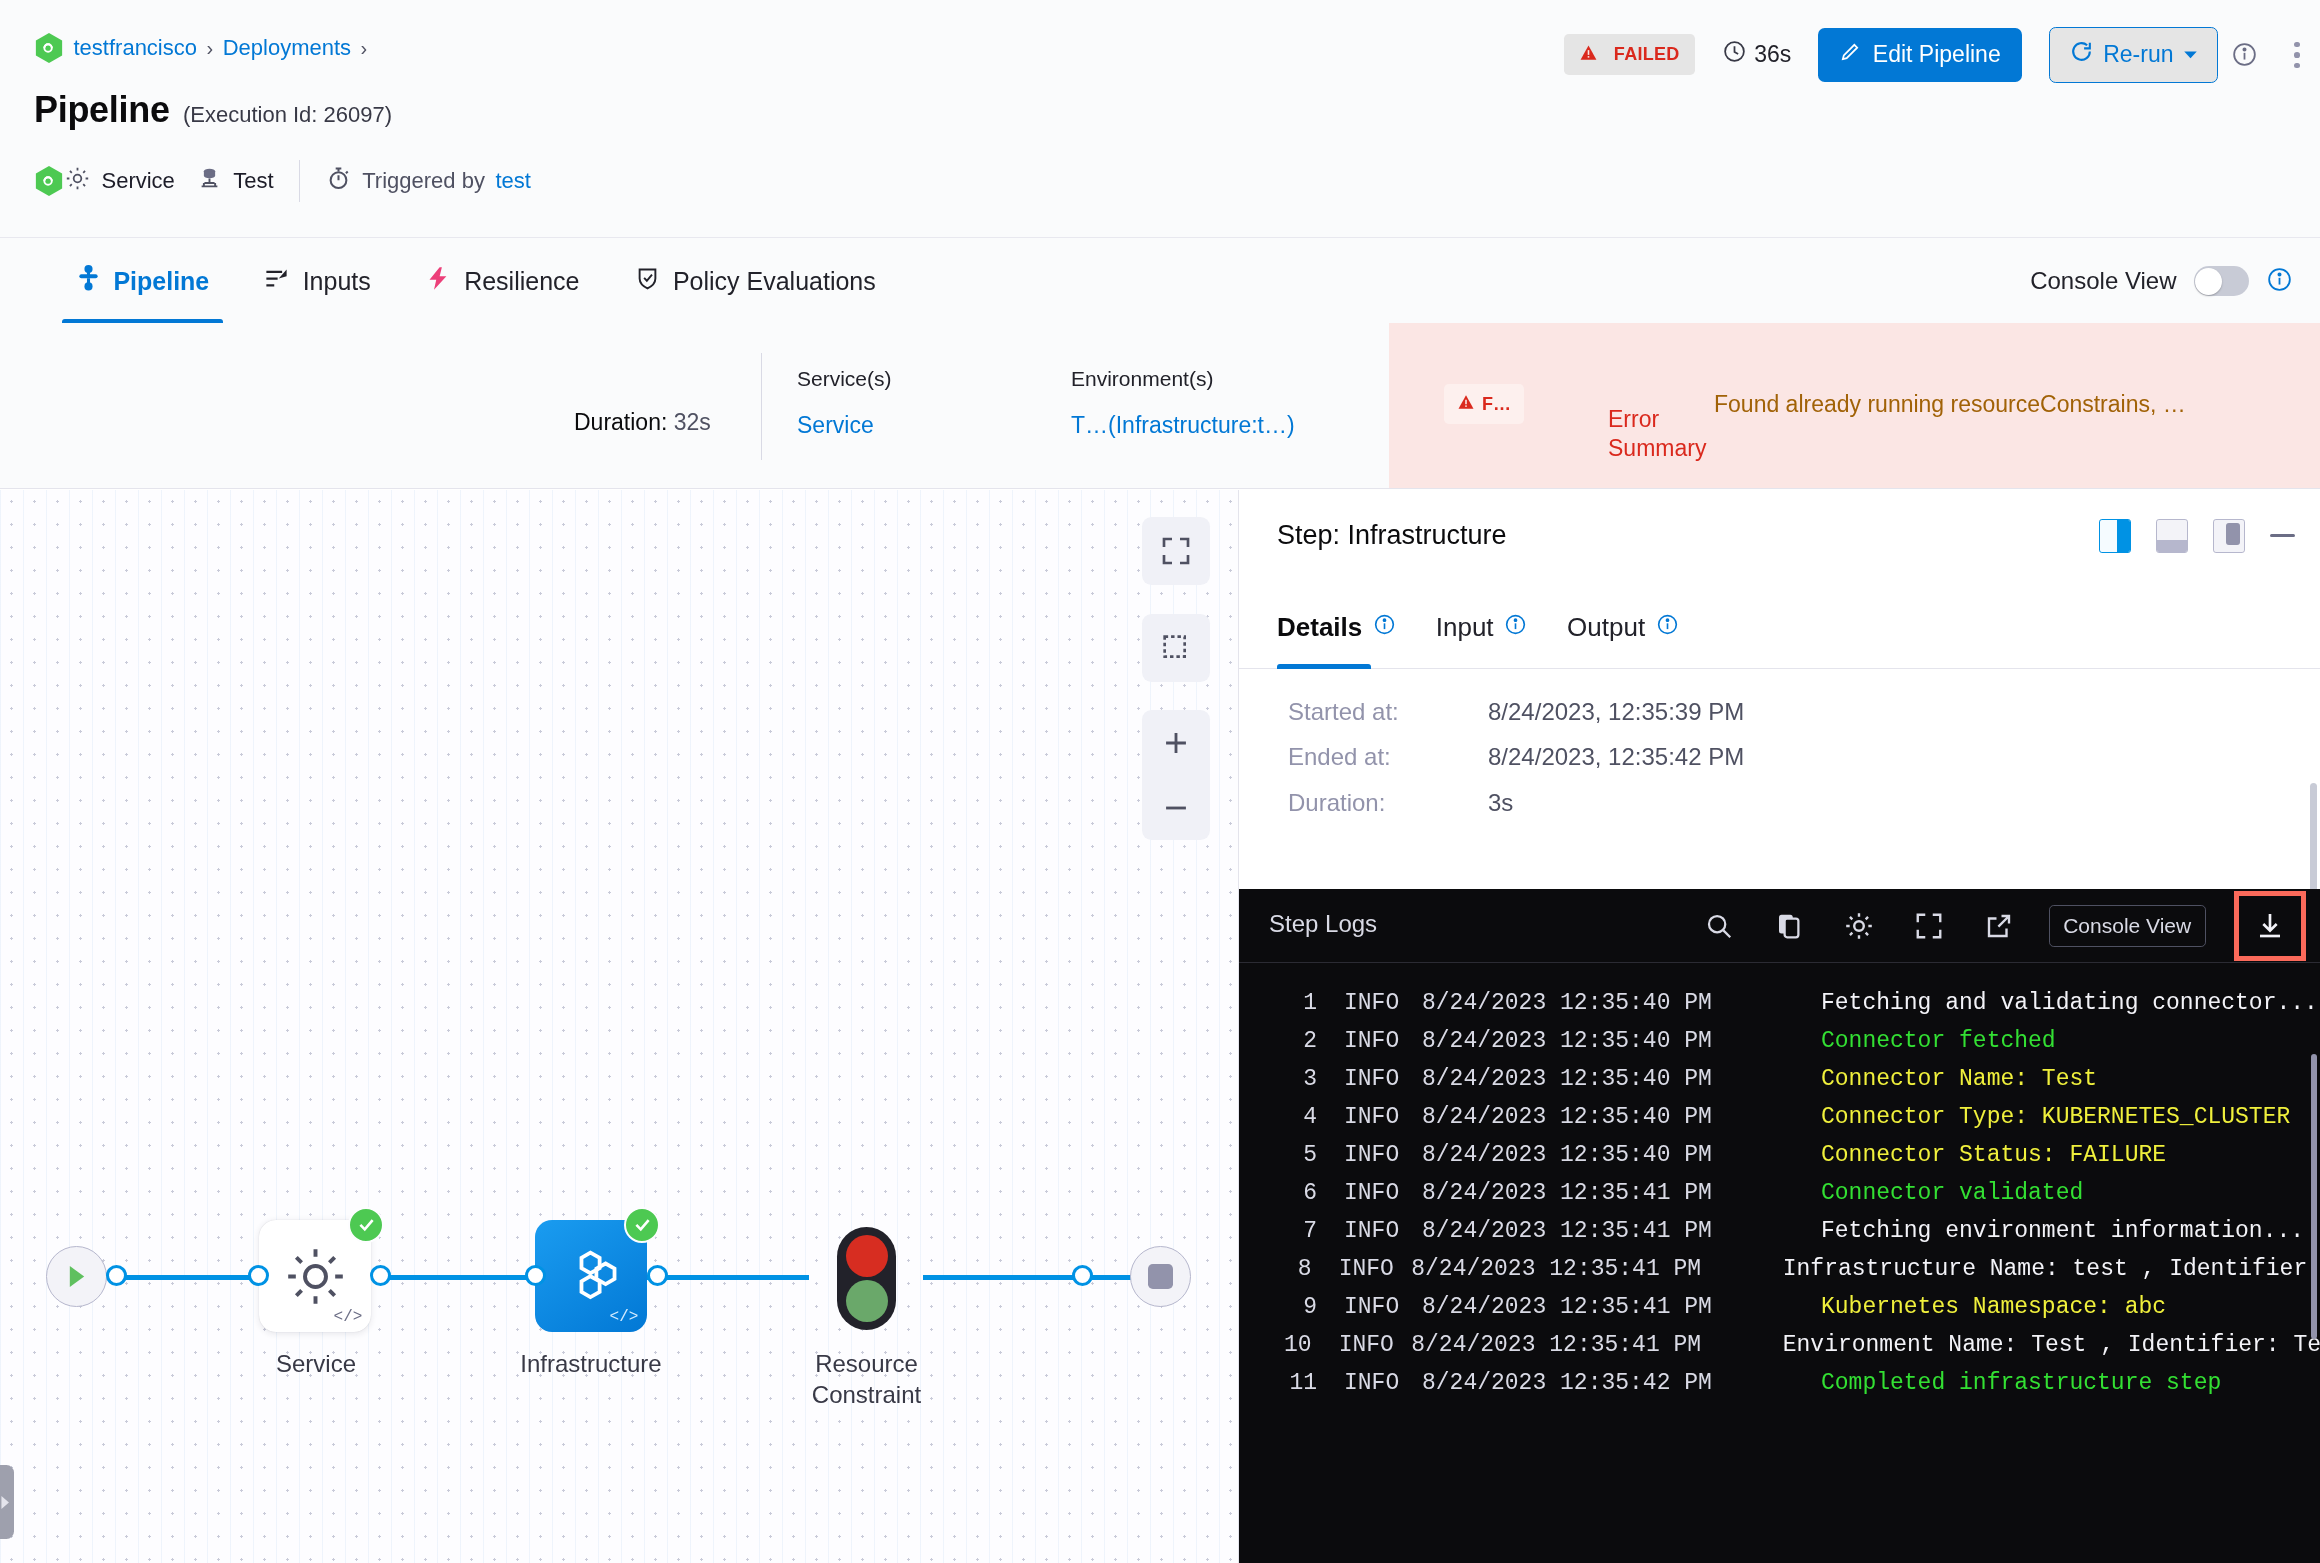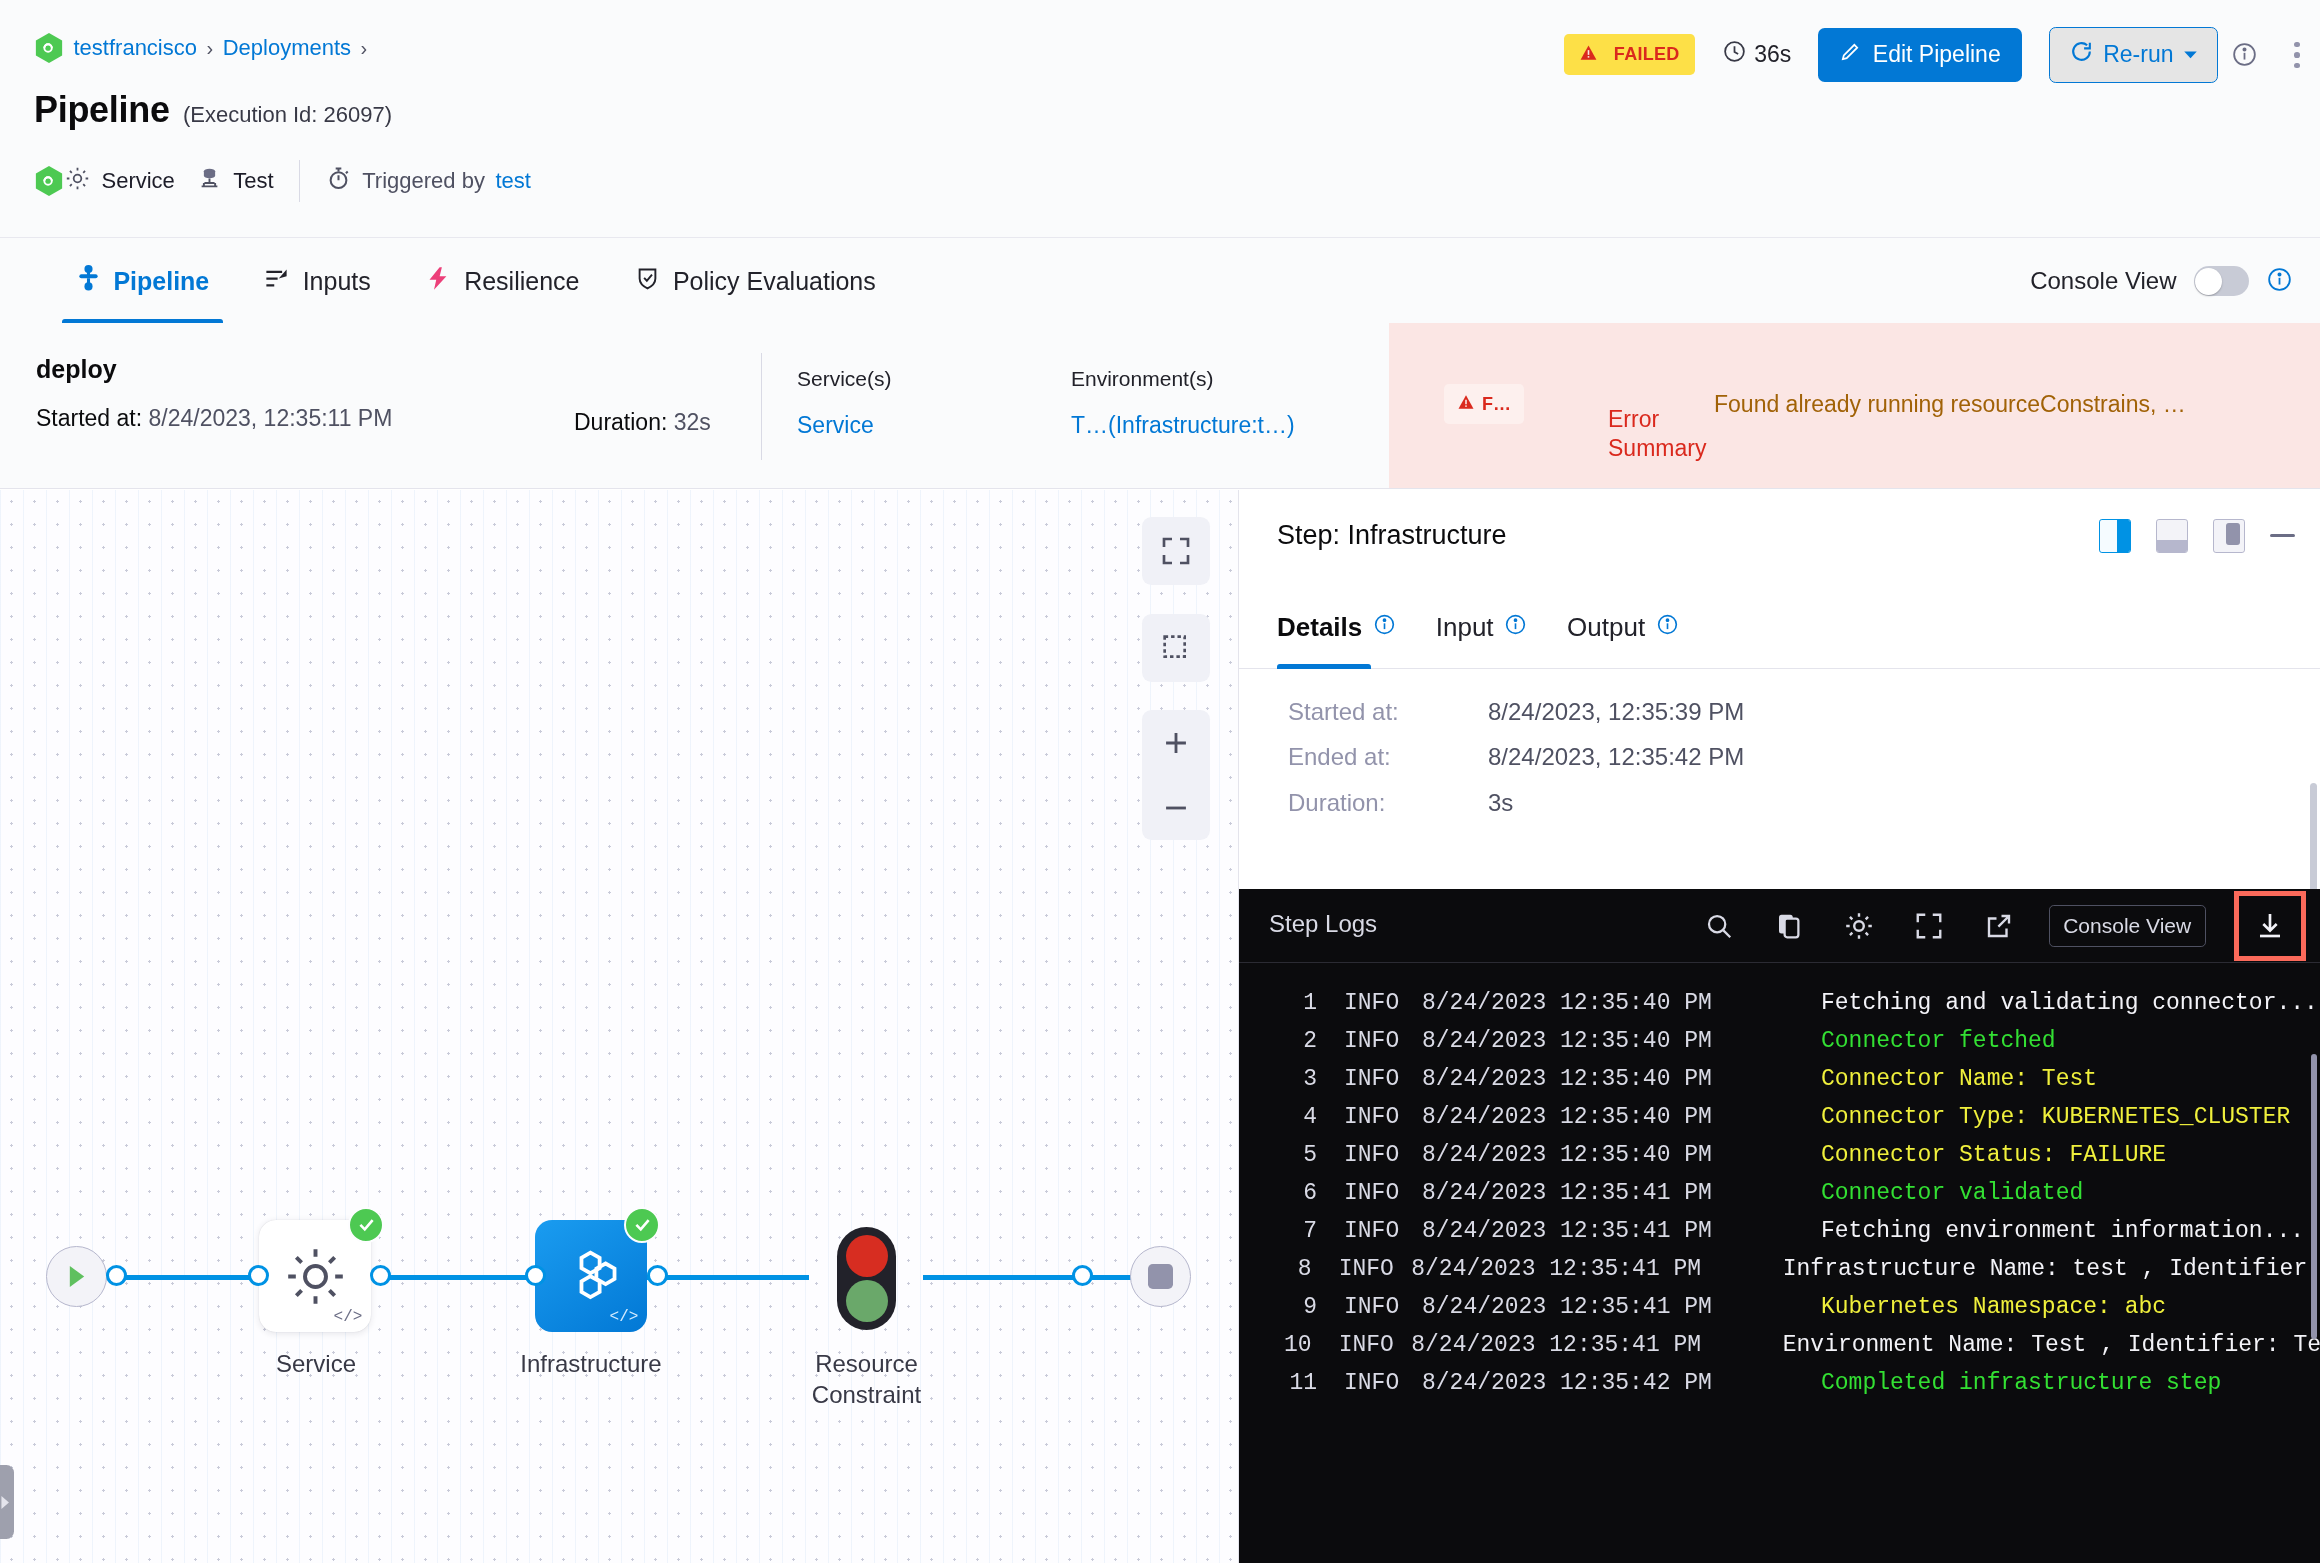--- a/index.html
+++ b/index.html
@@ -48,21 +48,21 @@
     width:1px; height:42px; background:#d9dae5; margin:0 25px;
   }
   .trig-label { color:#4f5162; }
   .trig-user { color:#0278d5; }
 
   .hdr-right {
     position:absolute; right:21px; top:27px;
     display:flex; align-items:center; gap:0;
   }
   .badge-failed {
-    background:#fde047; color:#da291d; font-weight:bold; font-size:18px;
+    background:#e5e5e5; color:#da291d; font-weight:bold; font-size:18px;
     padding:8.6px 15px; border-radius:4.8px; display:flex; align-items:center; gap:16px;
     letter-spacing:0.3px;
   }
   .dur-chip {
     display:flex; align-items:center; gap:7.6px; font-size:23px; color:#22222a;
     margin-left:27px;
   }
   .btn-primary {
     margin-left:27px;
     background:#0278d5; color:#fff; border:none; border-radius:6.7px;
@@ -470,27 +470,20 @@
       <svg width="27" height="27" viewBox="0 0 24 24" fill="none" stroke="#0278d5" stroke-width="1.6">
         <circle cx="12" cy="12" r="9.2"></circle>
           <path d="M12 10.5v6"></path>
           <circle cx="12" cy="7.6" r="1" fill="#0278d5"></circle>
       </svg>
     </span>
   </div>
 </div>
 
 <div class="stage-bar">
-  <div class="stage-left">
-    <div class="stage-name">deploy</div>
-    <div class="stage-started">
-      <b>Started at:</b>
-      <span>8/24/2023, 12:35:11 PM</span>
-    </div>
-  </div>
 
   <div class="stage-duration">
     <b>Duration:</b>
     <span>32s</span>
   </div>
 
   <div class="stage-vline"></div>
 
   <div class="svc-col">
     <div class="col-head">Service(s)</div>

